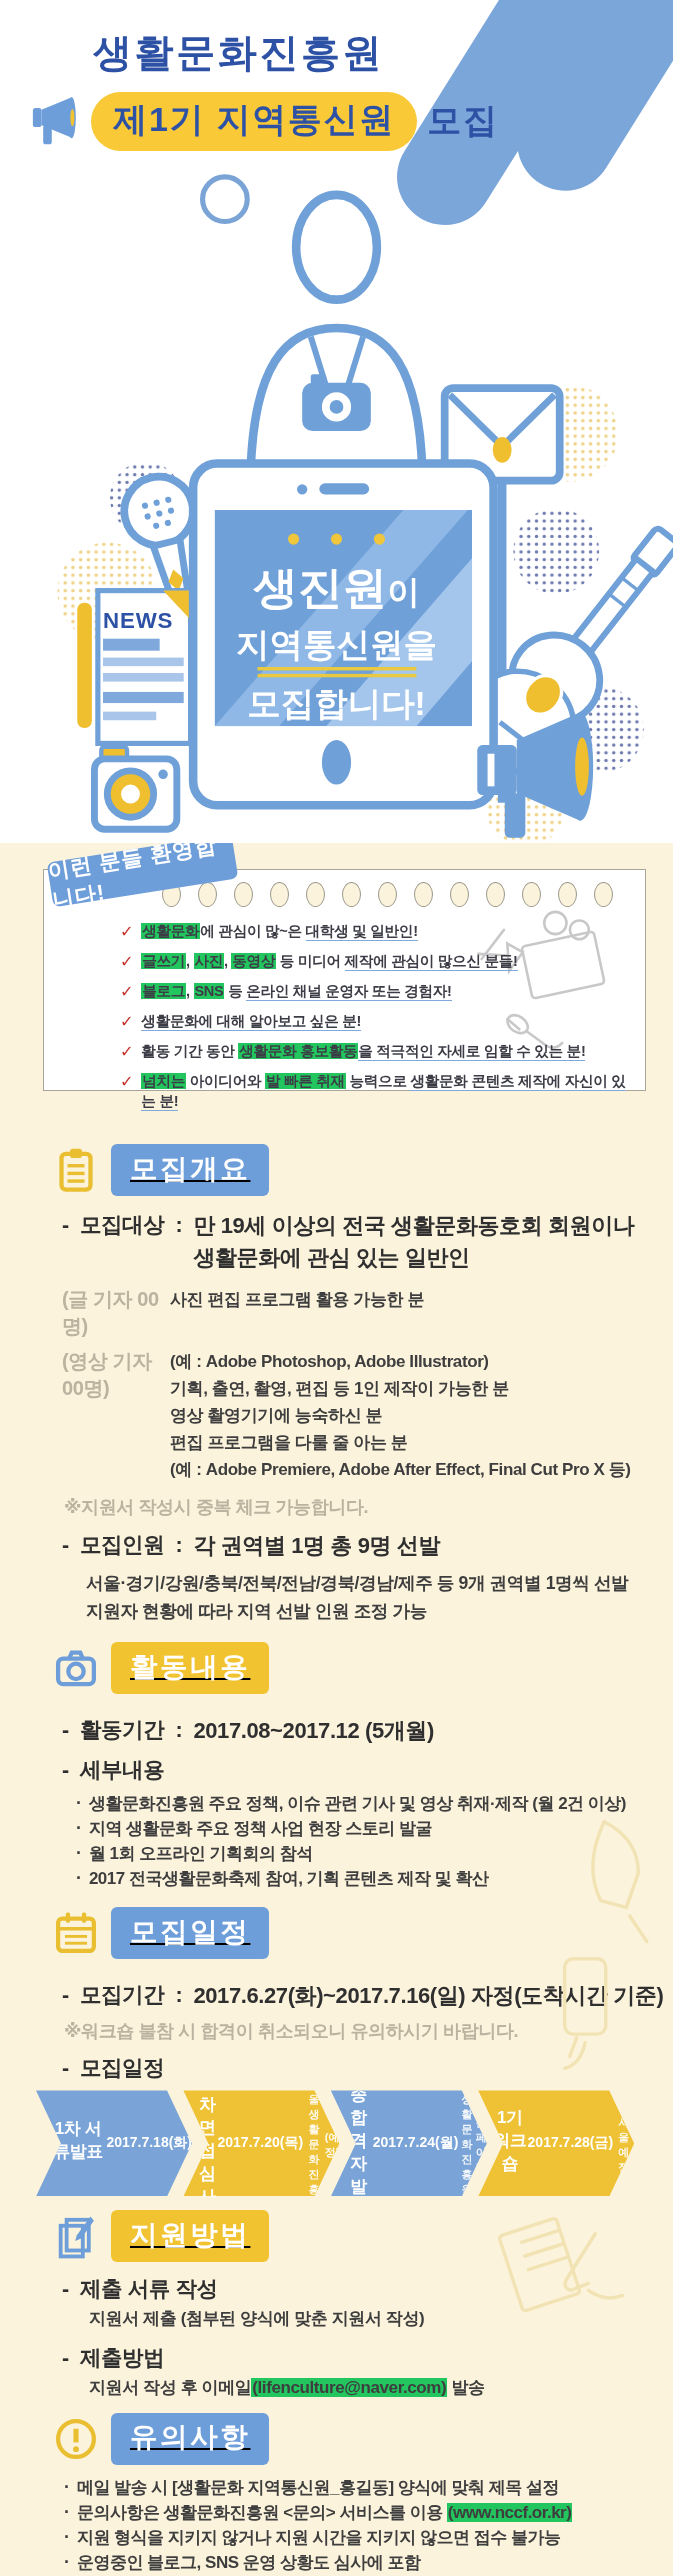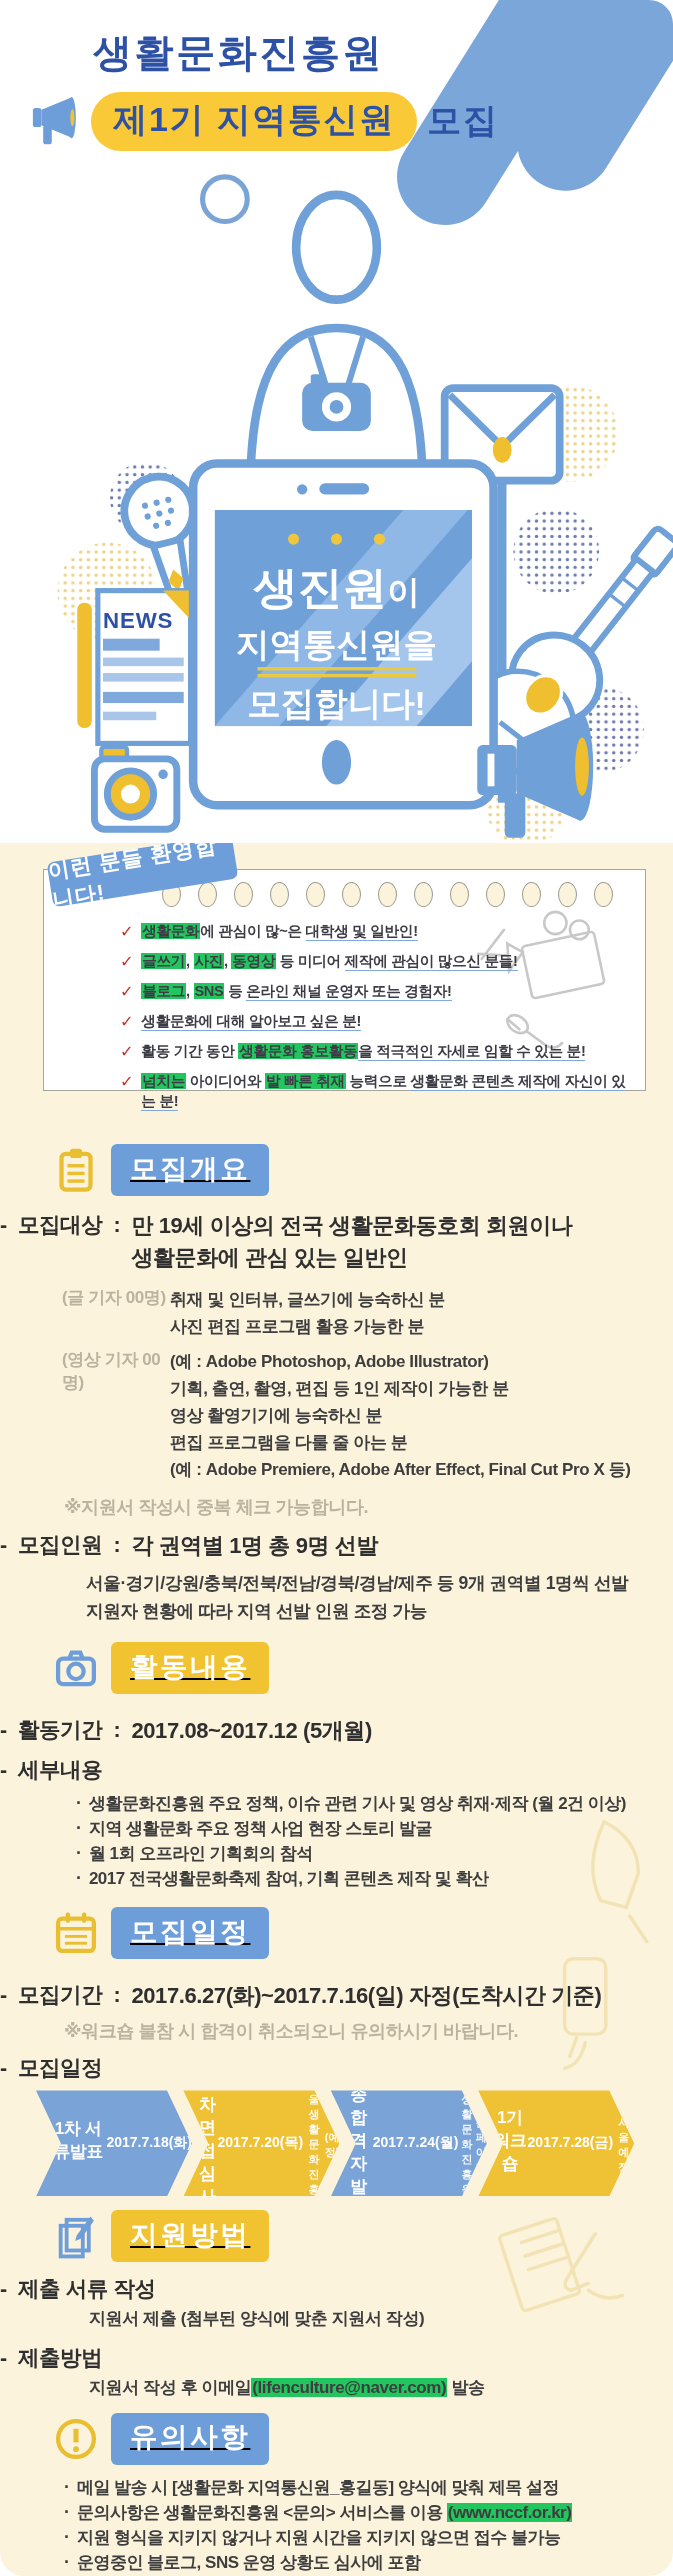--- a/index.html
+++ b/index.html
@@ -1,18 +1,18 @@
 <!DOCTYPE html>
 <html lang="ko" style="font-size:13.7px"><head>
 <meta charset="utf-8">
 <style>
   * { margin:0; padding:0; box-sizing:border-box; }
   html,body { background:#ffffff; }
   body { font-family:"Liberation Sans","DejaVu Sans",sans-serif; }
-  .poster { position:relative; width:673px; height:2576px; margin:0 auto; background:#fff; overflow:hidden;border-radius:24px; }
+  .poster { position:relative; width:673px; height:2576px; margin:0 auto; background:#fff; overflow:hidden; }
 
   
   .hero-wrap { position:relative; width:673px; height:843px; overflow:hidden; }
   .hero-svg { position:absolute; top:0; left:0; }
   .title-block { position:absolute; top:26px; left:0; z-index:3; }
   .main-title { margin-left:93px; font-size:39px; font-weight:800; letter-spacing:2.6px; color:#2D51A4; }
   .title-line2 { display:flex; align-items:center; gap:10.3px; margin:12px 0 0 26px;text-align:center; }
   .title-pill { background:#F9C938; color:#2D51A4; font-size:34px; font-weight:800; letter-spacing:1.7px;
                 padding:5.2px 22px 7.7px; border-radius:38px; }
   .title-suffix { font-size:34px; font-weight:800; letter-spacing:1.7px; color:#2D51A4; }
@@ -38,25 +38,25 @@
   .card-doodle { position:absolute; right:8.6px; top:29px; z-index:0; }
 
   
   .badge-row { display:flex; align-items:center; gap:12px; margin-left:53px;text-decoration:underline; }
   .badge-icon { width:46px; height:46px; flex:0 0 46px; }
   .sec-badge { color:#fff; font-size:27.5px; font-weight:800; letter-spacing:2.6px; padding:6.9px 19px 9.4px; border-radius:6px; }
   .sec-badge.blue { background:#6D9ED9; }
   .sec-badge.yellow { background:#F2C331; }
 
   
-  .kv { display:flex; }
+  .kv { display:flex; margin-left:62px; }
   .kv .k { font-size:21.5px; font-weight:800; color:#2F2F2F; letter-spacing:-0.4px; white-space:pre; }
   .kv .v { font-size:22px; font-weight:800; color:#2F2F2F; letter-spacing:-0.4px; line-height:1.45; }
   .ov-rows { display:grid; grid-template-columns:108px 1fr; column-gap:0; row-gap:8.6px; margin-left:62px; }
-  .row-label { font-size:17px; font-weight:600; color:#BBB29F; letter-spacing:-0.4px; }
+  .row-label { font-size:20px; font-weight:600; color:#BBB29F; letter-spacing:-0.4px; }
   .row-lines { font-size:17px; font-weight:700; color:#3E3E3E; letter-spacing:-0.4px; }
   .row-lines div { line-height:27px; }
   .gray-note { margin-left:64px; font-size:18px; font-weight:700; color:#BBB29F; letter-spacing:-0.4px; }
   .sub-lines { margin-left:86px; font-size:17.6px; font-weight:700; color:#3E3E3E; letter-spacing:-0.4px; }
   .sub-lines div { line-height:27.5px; }
   .blt-list { margin-left:76px; display:flex; flex-direction:column; }
   .blt-row { display:flex; align-items:flex-start; line-height:25px; }
   .blt { font-weight:900; color:#3E3E3E; margin-right:6.9px; font-size:18px; }
   .blt-row p { font-size:17px; font-weight:700; color:#3E3E3E; letter-spacing:-0.5px; line-height:25px; }
   .apply-line { margin-left:89px; font-size:17px; font-weight:700; color:#3E3E3E; letter-spacing:-0.4px; }
@@ -317,21 +317,20 @@
     <div class="kv mt-target">
       <span class="k">-  모집대상  :  </span>
       <div class="v">
         <div>만 19세 이상의 전국 생활문화동호회 회원이나</div>
         <div>생활문화에 관심 있는 일반인</div>
       </div>
     </div>
     <div class="ov-rows mt-rows">
         <div class="row-label">(글 기자 00명)</div>
         <div class="row-lines">
-          <div>취재 및 인터뷰, 글쓰기에 능숙하신 분</div>
           <div>사진 편집 프로그램 활용 가능한 분</div>
         </div>
         <div class="row-label">(영상 기자 00명)</div>
         <div class="row-lines">
           <div>(예 : Adobe Photoshop, Adobe Illustrator)</div>
           <div>기획, 출연, 촬영, 편집 등 1인 제작이 가능한 분</div>
           <div>영상 촬영기기에 능숙하신 분</div>
           <div>편집 프로그램을 다룰 줄 아는 분</div>
           <div>(예 : Adobe Premiere, Adobe After Effect, Final Cut Pro X 등)</div>
         </div>

